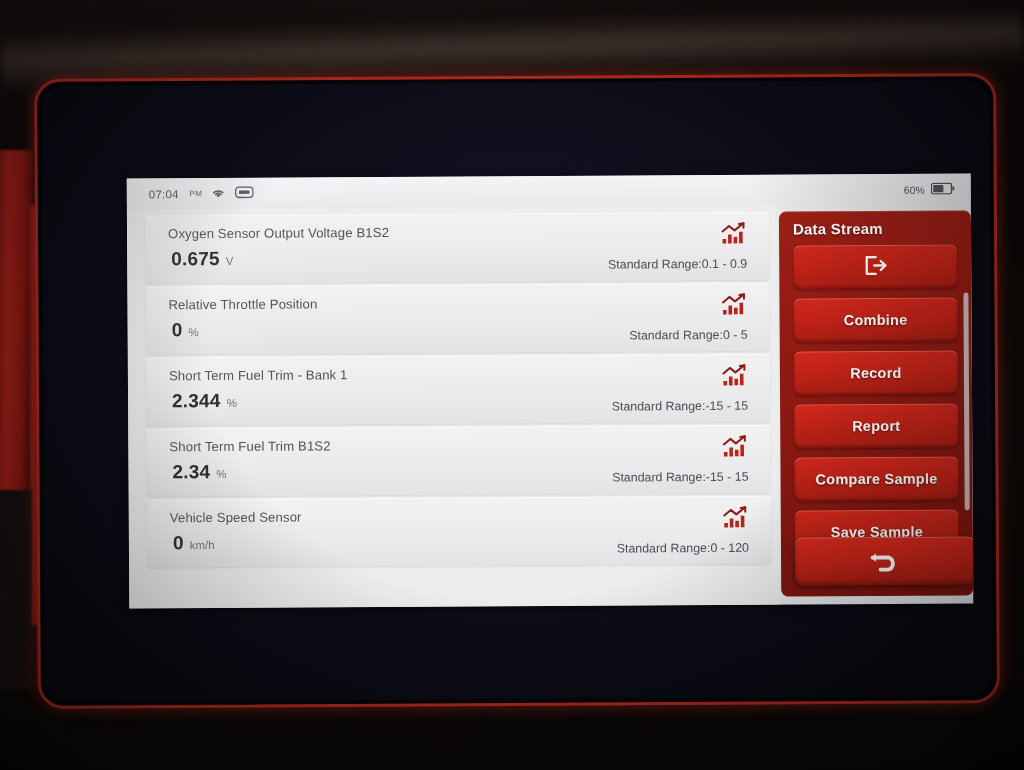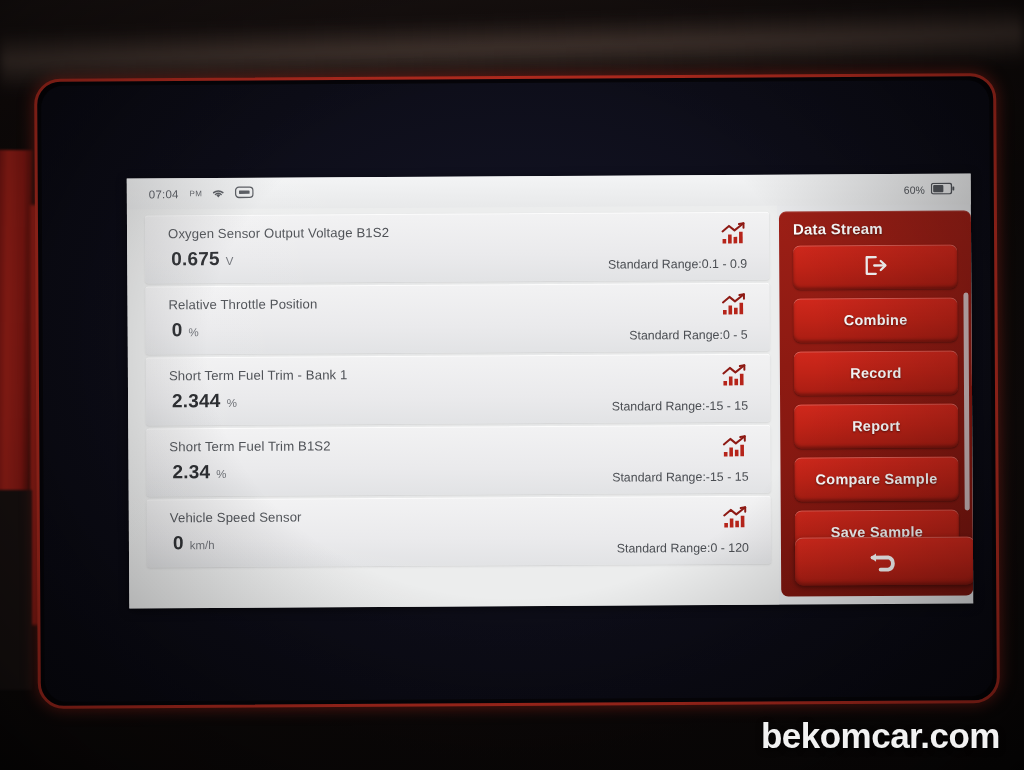--- a/index.html
+++ b/index.html
@@ -447,14 +447,13 @@
           <path d="M5.5 13.5 L21 13.5 A6.2 6.2 0 0 1 21 25.6 L13.5 25.6" stroke="#ffffff" stroke-width="3.8" fill="none" stroke-linecap="round"></path>
         </svg>
       </span>
     </div>
 
   </div>
 
   <div class="screen-glare"></div>
   <div class="vignette"></div>
 
-  <div class="watermark">bekomcar.com</div>
 </div>
 
 </body></html>

